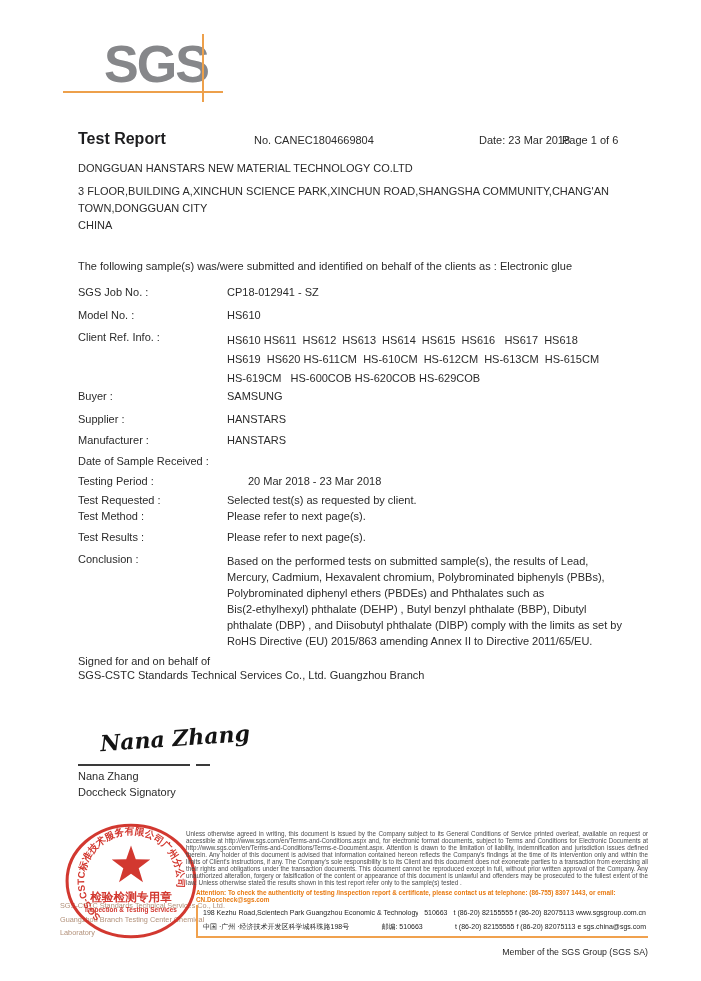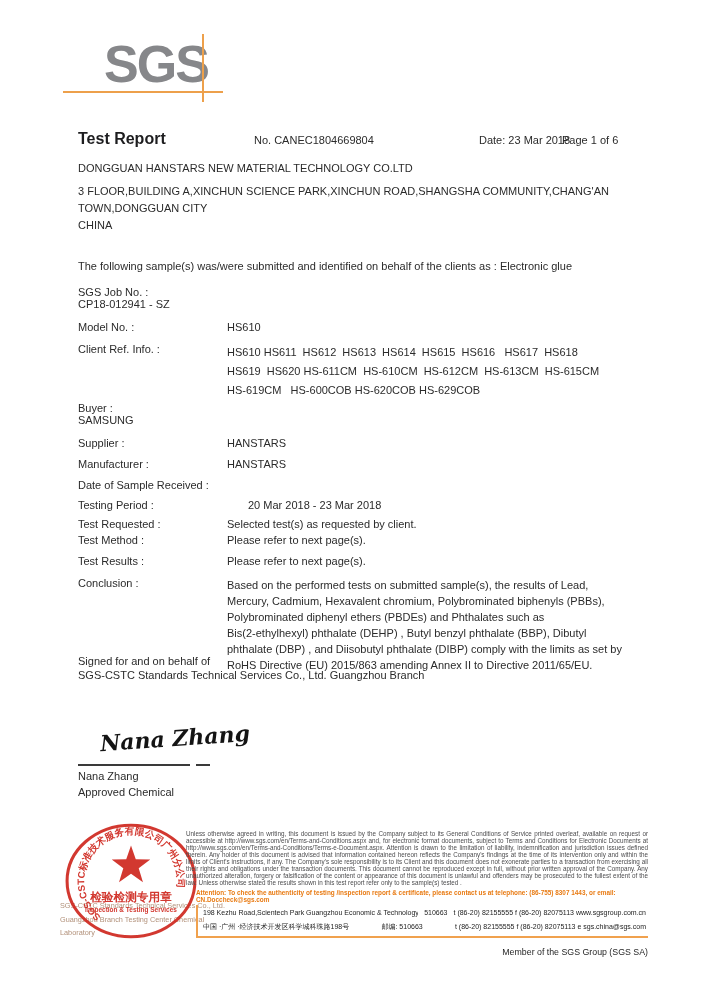--- a/index.html
+++ b/index.html
@@ -29,21 +29,21 @@
 
   
   .intro { position:absolute; left:78px; top:260px; width:580px; font-size:11px; }
 
   
   .fields { position:absolute; left:78px; top:286px; width:570px; font-size:11px; }
   .row { display:flex; }
   .lbl { width:149px; flex:none; }
   .val { flex:1; }
   .val-line { white-space:pre-wrap; line-height:19px; }
-  .mb11 { margin-bottom:11px;flex-direction:column; } .mb10 { margin-bottom:10px; } .mb9 { margin-bottom:9px;align-items:center; }
+  .mb11 { margin-bottom:11px; } .mb10 { margin-bottom:10px; } .mb9 { margin-bottom:9px;align-items:center; }
   .mb8 { margin-bottom:8px; }  .mb7 { margin-bottom:7px;gap:21px; }  .mb5 { margin-bottom:4px;align-items:center; }
   .mb2 { margin-bottom:2px; }
   .concl-line { line-height:16px; }
 
   
   .signed { position:absolute; left:78px; top:654px; font-size:11px; line-height:14px; }
 
   
   .sig-script { position:absolute; left:100px; top:725px; font-family:"DejaVu Serif", serif;
                 font-style:italic; font-weight:bold; font-size:22px; color:#141414;
@@ -155,21 +155,21 @@
 
   <div class="signed">
     <div>Signed for and on behalf of</div>
     <div>SGS-CSTC Standards Technical Services Co., Ltd. Guangzhou Branch</div>
   </div>
 
   <div class="sig-script">Nana Zhang</div>
   <div class="sig-line"></div>
   <div class="sig-line2"></div>
   <div class="sig-name">Nana Zhang</div>
-  <div class="sig-title">Approved Chemical</div>
+  <div class="sig-title">Doccheck Signatory</div>
 
   <div class="stamp-company">
     <div>SGS-CSTC Standards Technical Services Co., Ltd.</div>
     <div>Guangzhou Branch Testing Center Chemical Laboratory</div>
   </div>
 
   <svg class="stamp" viewBox="0 0 136 118">
     <defs>
       <path id="ringPath" d="M 38.4,92.2 A 46,46 0 1 1 97.6,92.2"></path>
     </defs>

